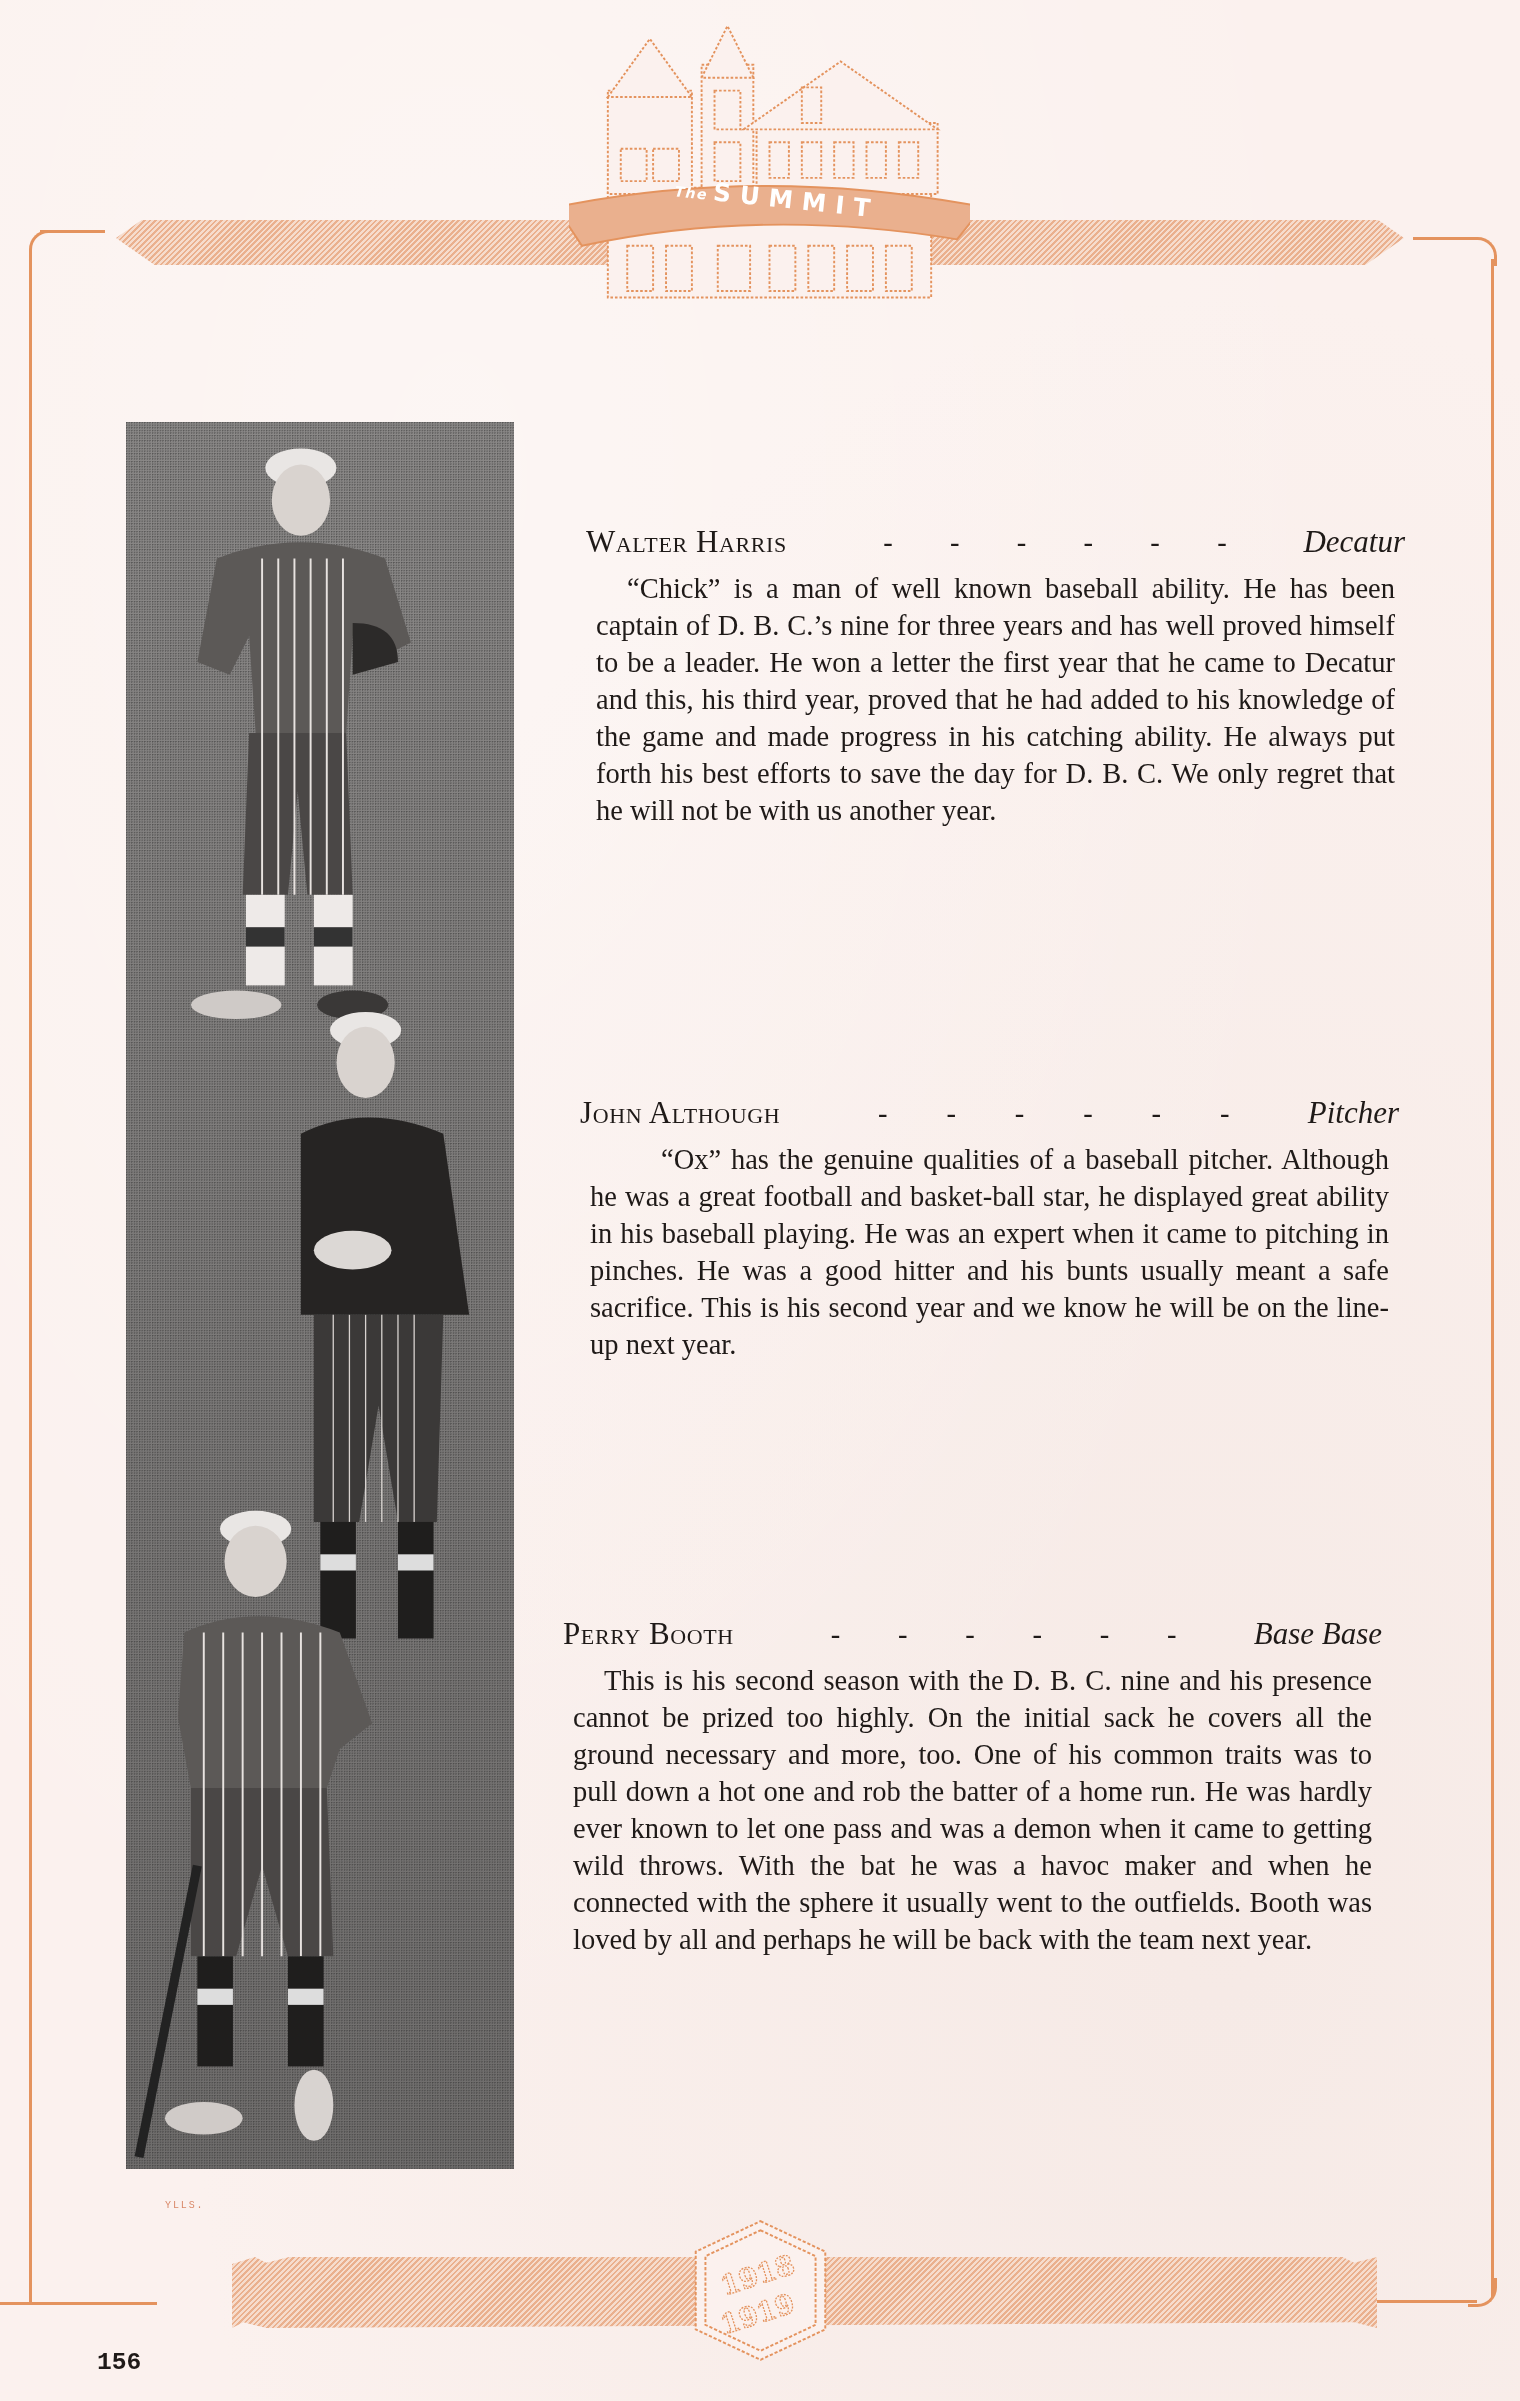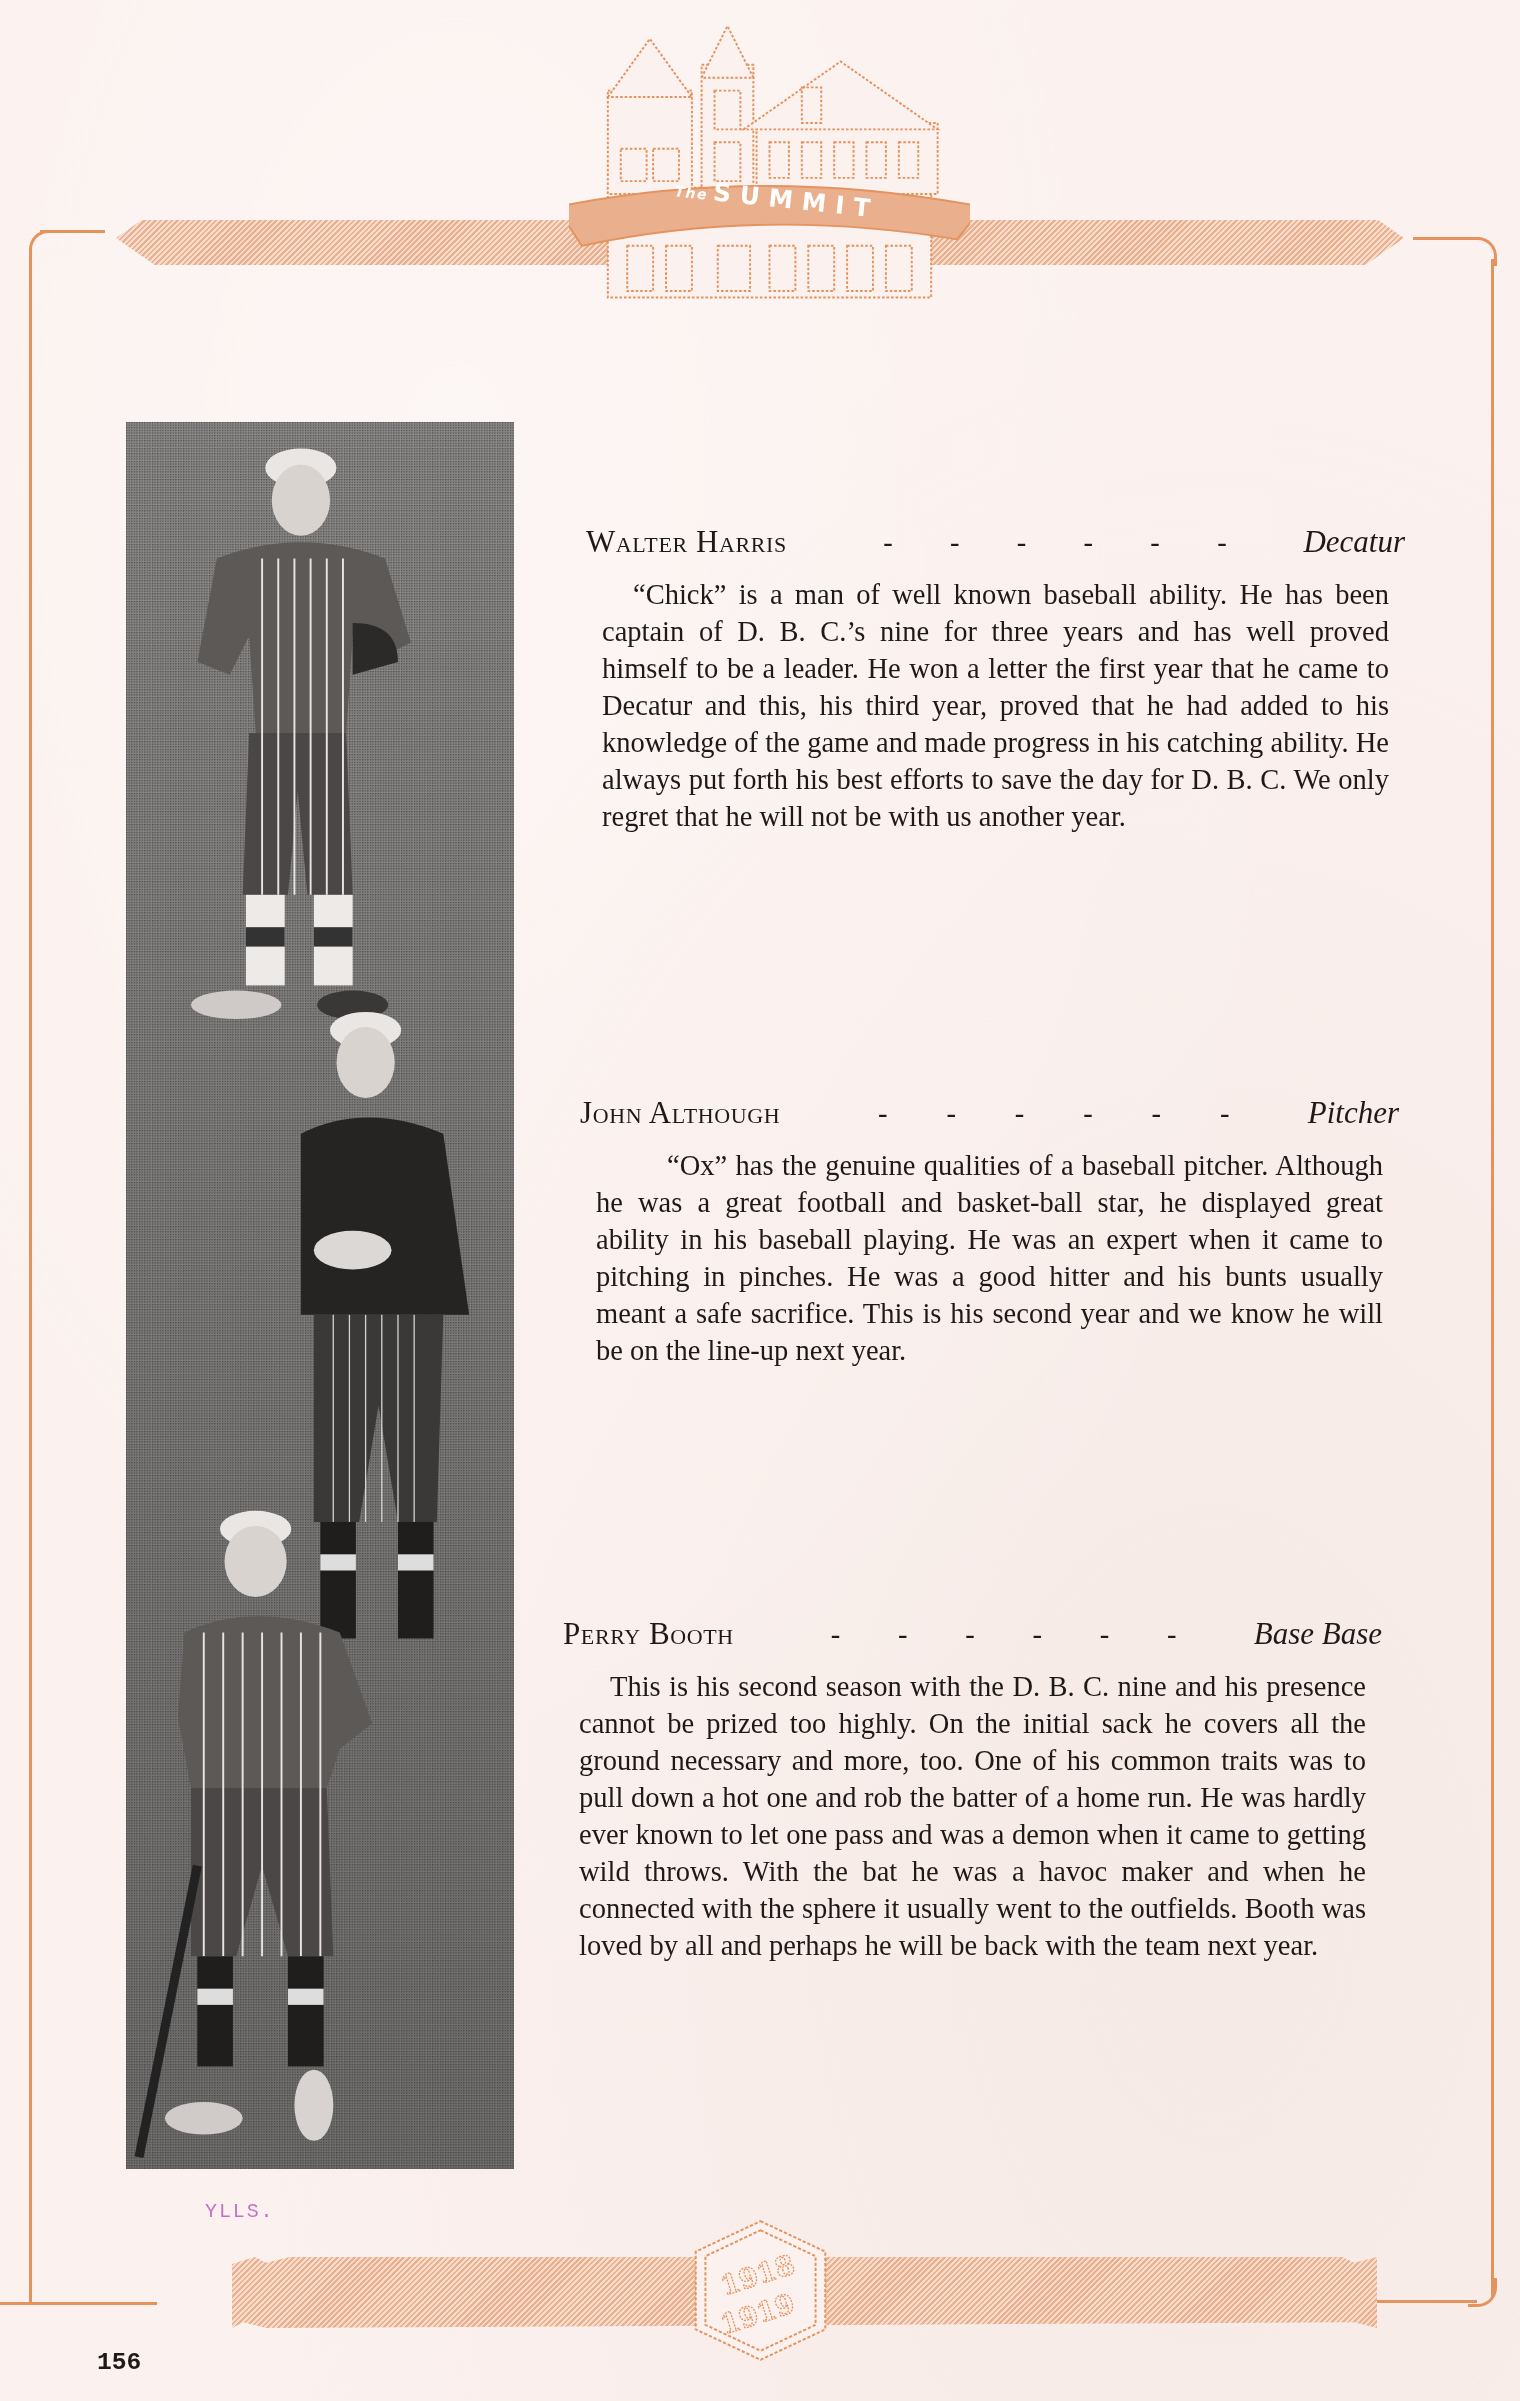--- a/index.html
+++ b/index.html
@@ -64,38 +64,38 @@
     overflow: hidden;
   }
   .player-fig { position: absolute; }
   .player-fig svg { width: 100%; height: 100%; }
   .fig-1 { left: 13px;  top: 6.5px;   width: 285px; height: 647px; }
   .fig-2 { left: 149px; top: 582px;  width: 233px; height: 667px; }
   .fig-3 { left: 0px;   top: 1081px; width: 311px; height: 667px; }
 
   .photo-caption-smudge {
     position: absolute; left: 165px; top: 2200px;
-    font-family: "Liberation Mono", monospace; font-size: 20px; color: #a21caf;
-    letter-spacing: 1.9px; opacity: 0.6; margin-left: 40px;
+    font-family: "Liberation Mono", monospace; font-size: 10px; color: #c2410c;
+    letter-spacing: 1.9px; opacity: 0.6;
   }
 
   
   .bio { position: absolute; width: 819px; font-size: 28.5px; line-height: 37px; }
   .bio-1 { left: 586px; top: 523px; }
   .bio-2 { left: 580px; top: 1094px; }
   .bio-3 { left: 563px; top: 1615px; }
   .bio-head {
     display: flex; justify-content: flex-start; align-items: baseline;
     height: 37px;
   }
   .player-name { font-variant: small-caps; font-size: 31px; letter-spacing: 0.6px; }
   .dashes { flex: 1; display: flex; justify-content: space-evenly; padding: 0 19.4px 0 39px; }
   .dashes span { display: inline-block; }
   .position { font-style: italic; font-size: 31px; }
-  .bio-text { text-align: justify; text-indent: 31px; margin: 16px; hyphens: none; }
+  .bio-text { text-align: justify; text-indent: 31px; margin: 10px; hyphens: none; }
   .bio-2 .bio-text { text-indent: 71px; }
 
   
   .bottom-banner {
     position: absolute; left: 232px; top: 2257px; width: 1145px; height: 71px;
     clip-path: polygon(0 10%, 2% 0, 3% 8%, 5% 0, 97% 0, 98% 8%, 100% 0, 100% 100%, 98% 92%, 3% 100%, 1% 92%, 0 100%);
   }
   .emblem {
     position: absolute; left: 686px; top: 2216px; width: 149px; height: 149px;
   }

